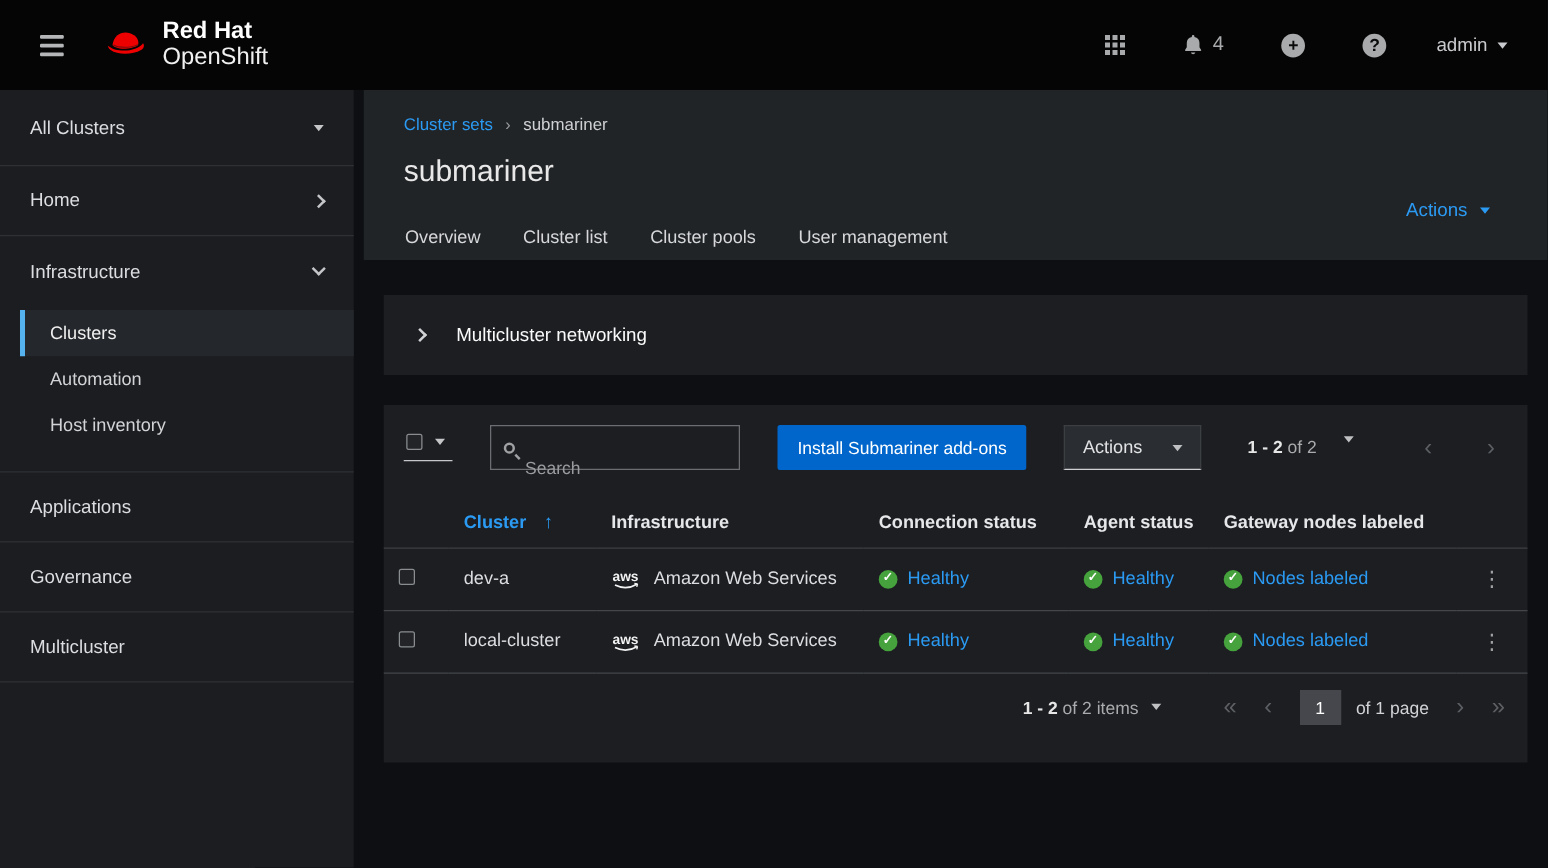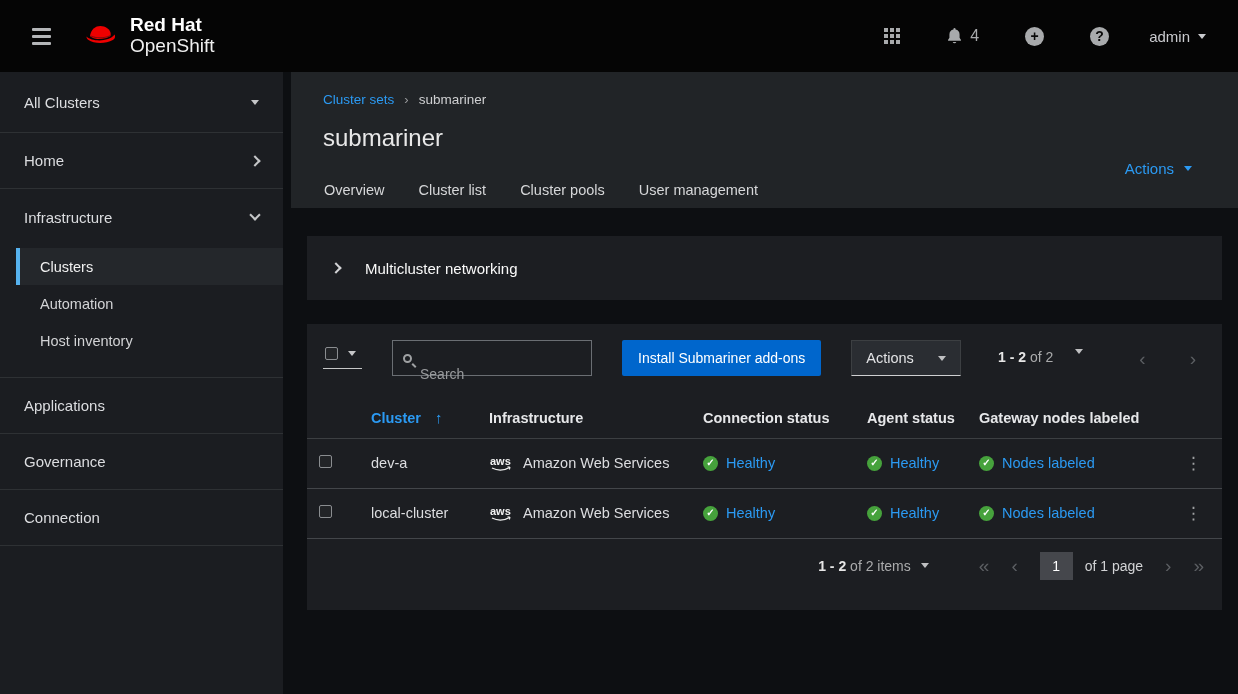--- a/index.html
+++ b/index.html
@@ -165,21 +165,21 @@
       <span>Host inventory</span>
     </div>
   </div>
   <div class="side-row">
     <span>Applications</span>
   </div>
   <div class="side-row">
     <span>Governance</span>
   </div>
   <div class="side-row">
-    <span>Connection</span>
+    <span>Multicluster</span>
   </div>
 </nav>
 
 <section class="page-header">
   <div class="breadcrumb">
     <span class="link">Cluster sets</span>
     <span class="sep">›</span>
     <span class="current">submariner</span>
   </div>
   <h1 class="page-title">submariner</h1>

